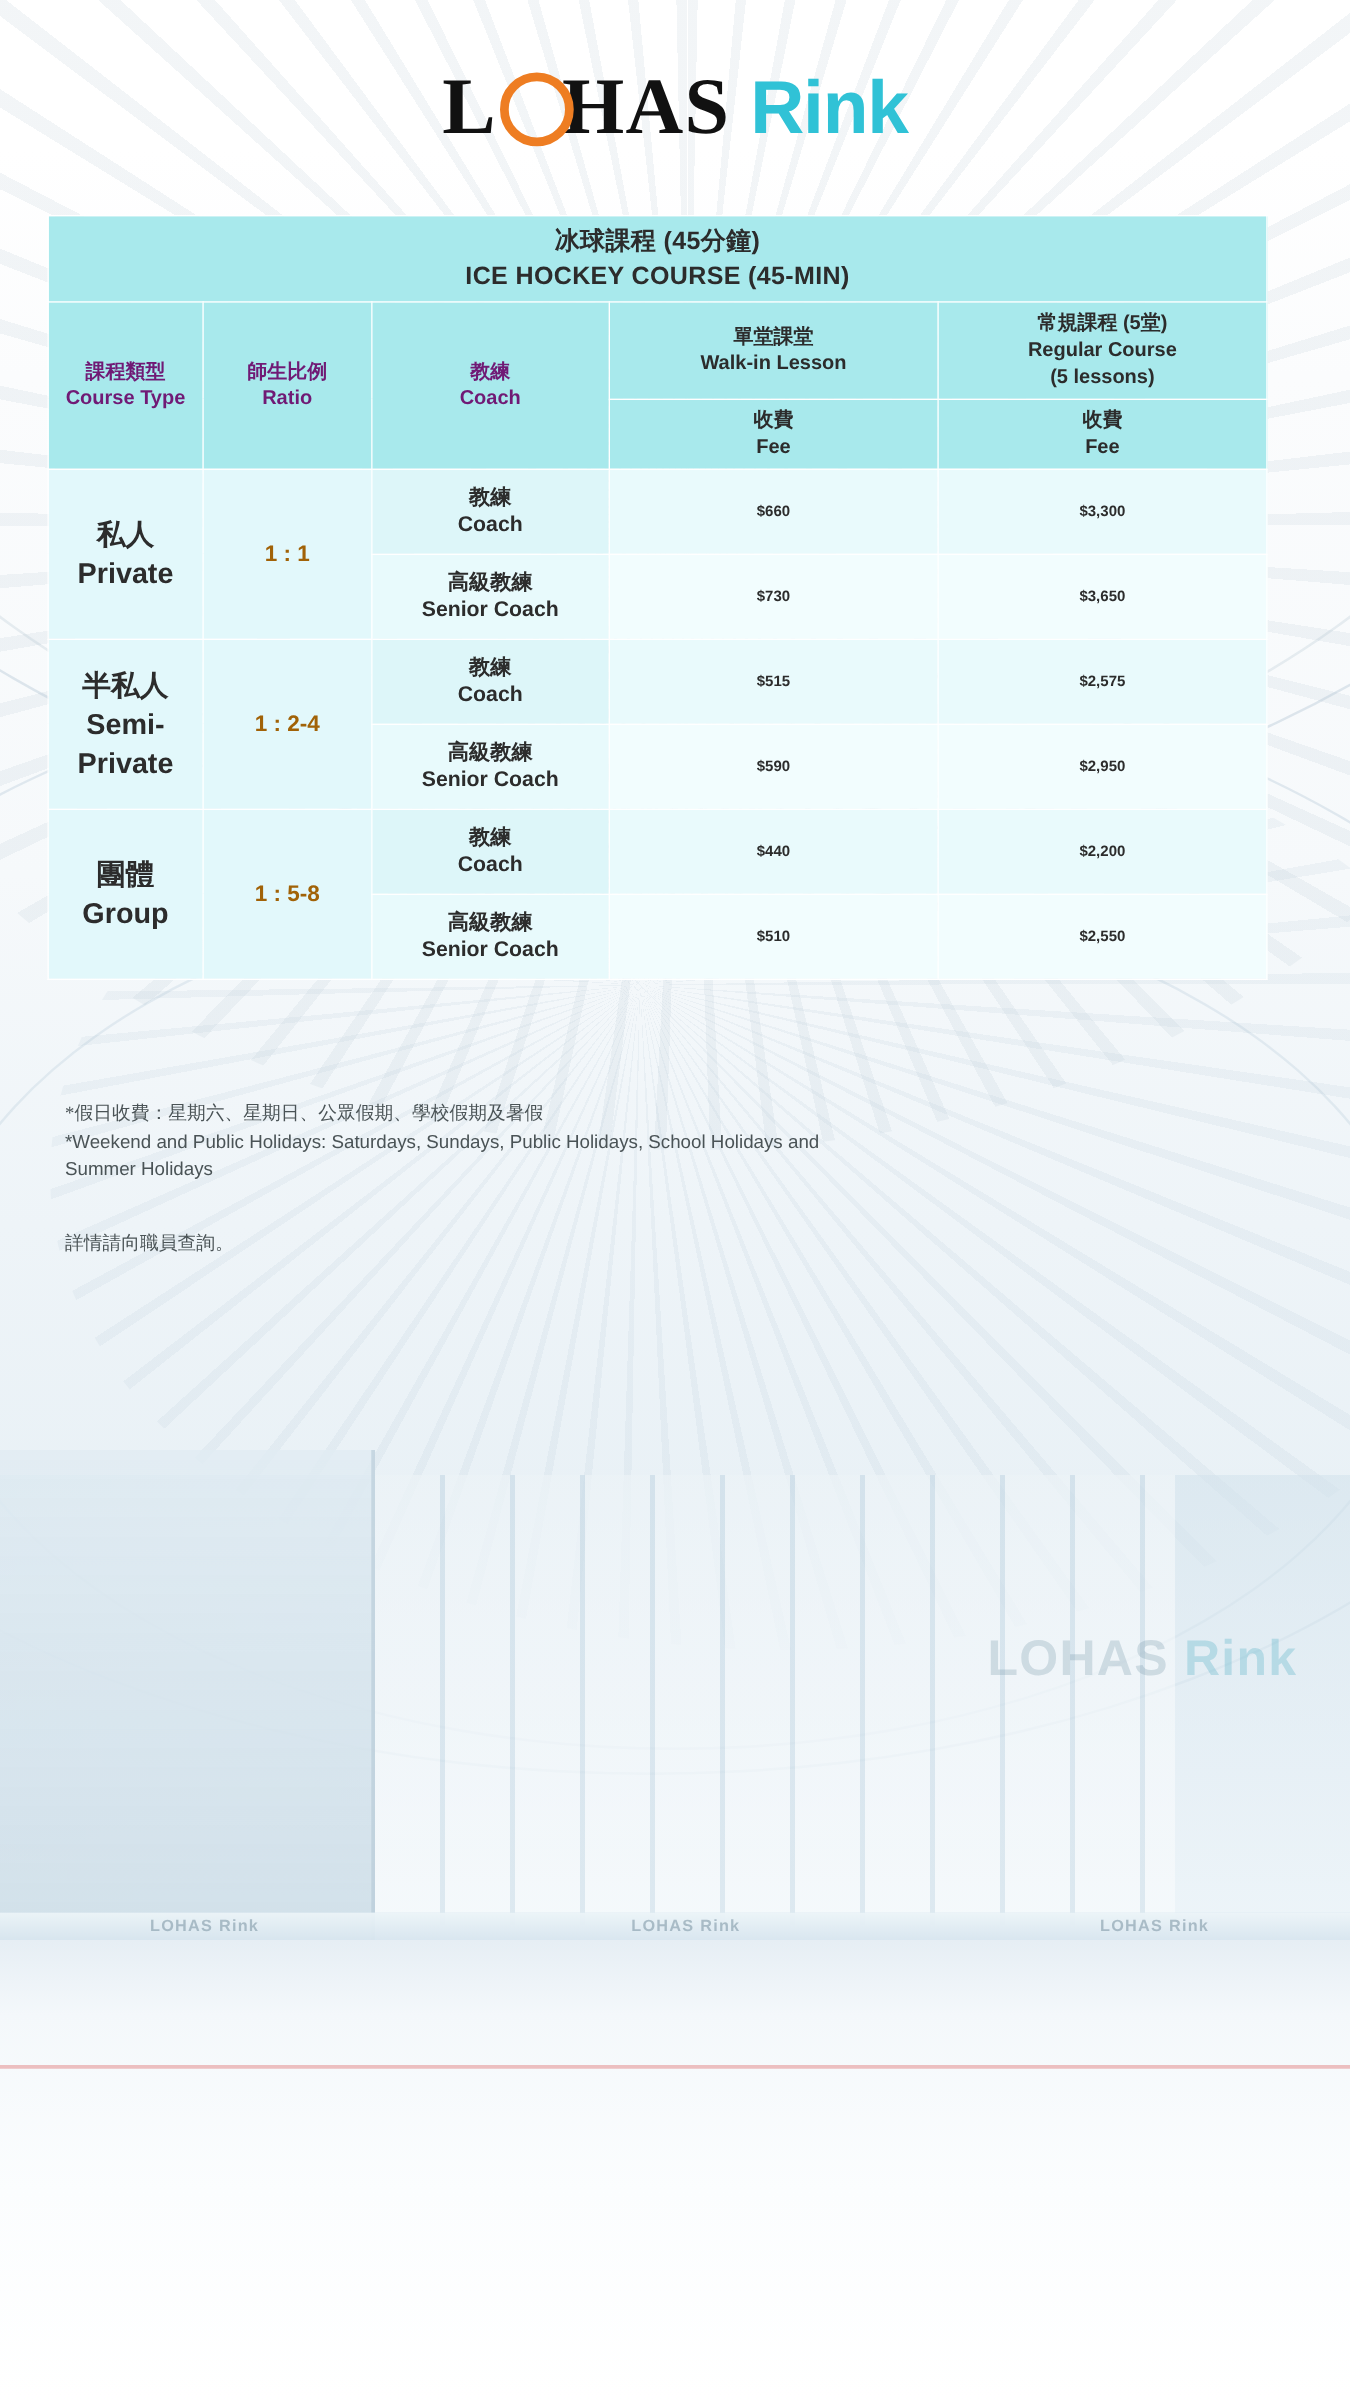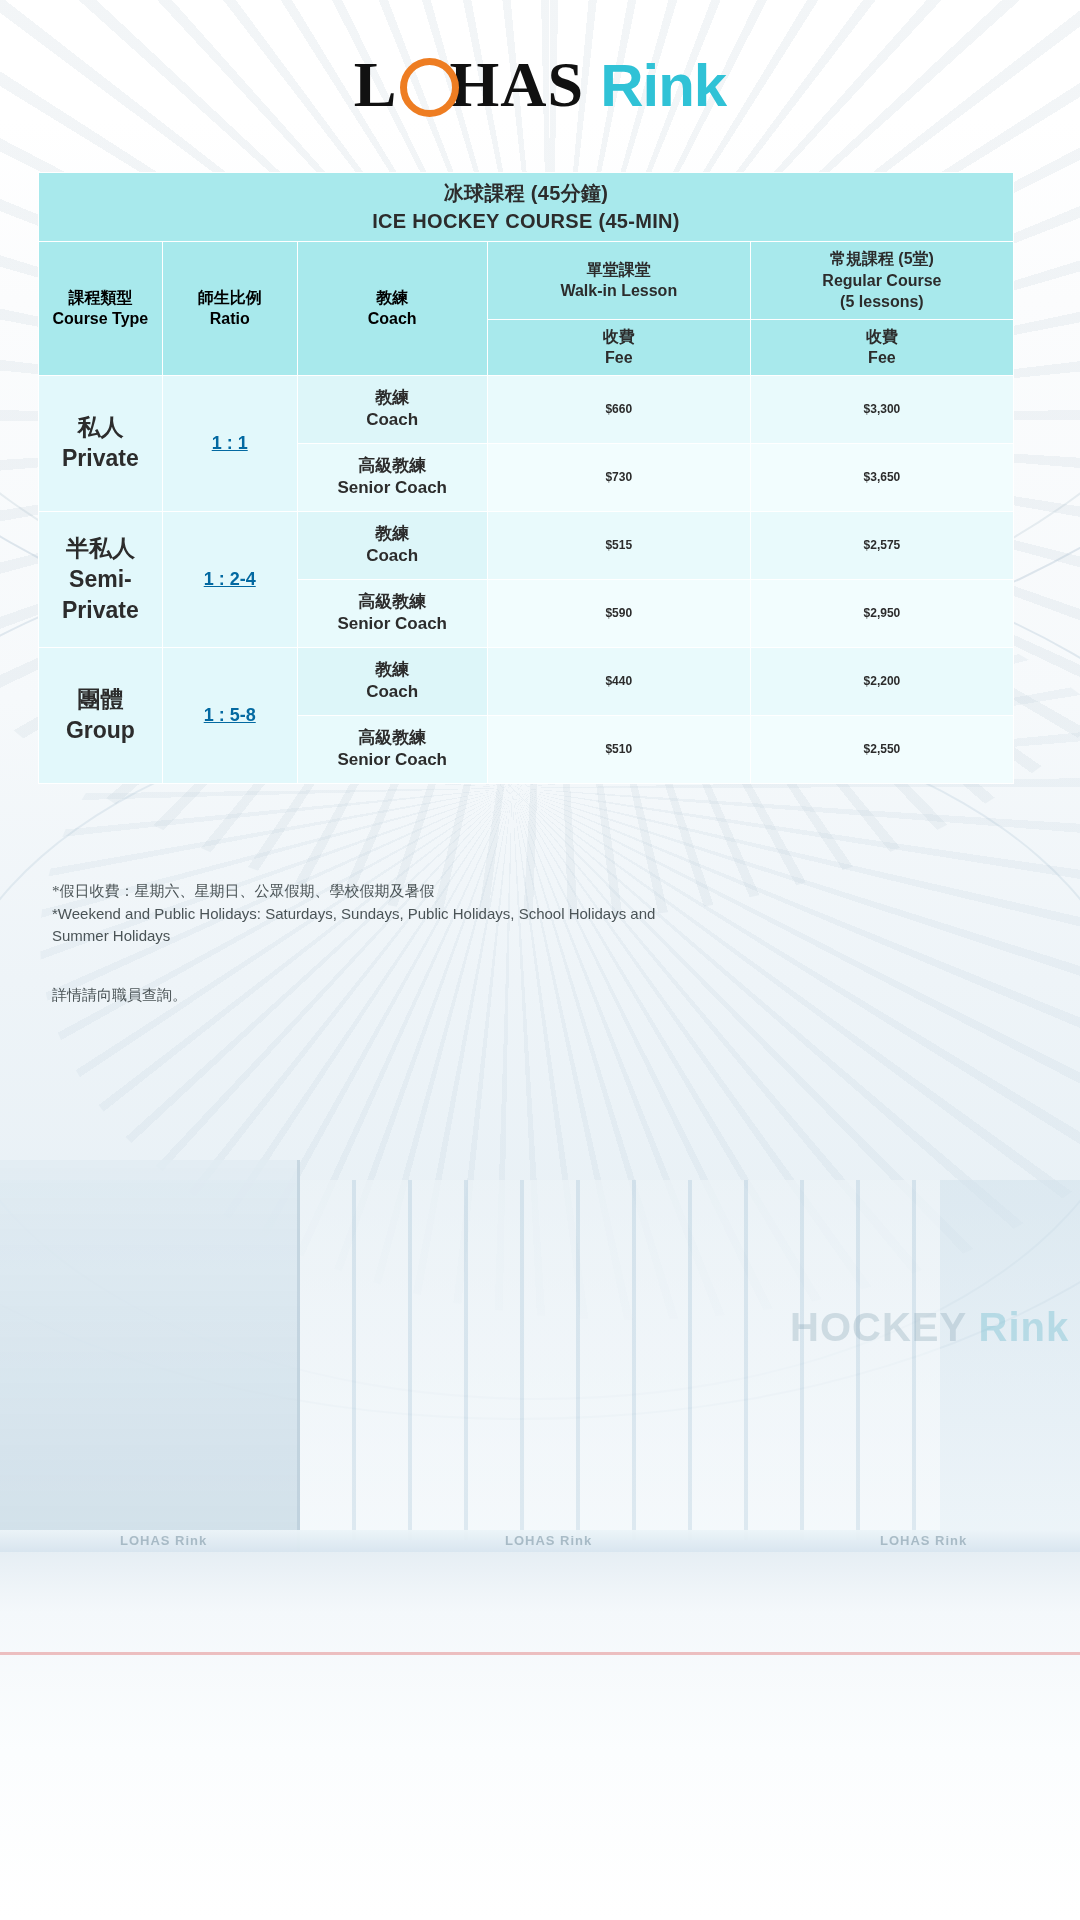--- a/index.html
+++ b/index.html
@@ -211,21 +211,21 @@
     font-weight: 700;
     color: #2c2c2c;
     line-height: 1.4;
     padding: 14px 6px 16px 6px;
     letter-spacing: .3px;
   }
   .hd {
     background: #a8e9ec;
     font-size: 16px;
     font-weight: 700;
-    color: #000000;
+    color: #701a75;
     line-height: 1.35;
   }
   .hd-sub {
     background: #a8e9ec;
     font-size: 16px;
     font-weight: 700;
     color: #2c2c2c;
     line-height: 1.35;
     padding: 14px 4px;
   }
@@ -233,22 +233,21 @@
     background: #e2f8fb;
     font-size: 23px;
     font-weight: 700;
     color: #2c2c2c;
     line-height: 1.35;
   }
   .cell-ratio {
     background: #e2f8fb;
     font-size: 18px;
     font-weight: 700;
-    color: #0369a1;
-    text-decoration: underline;
+    color: #a16207;
   }
   .cell-coach {
     background: #ddf6f9;
     font-size: 17px;
     font-weight: 700;
     color: #2c2c2c;
     line-height: 1.35;
     height: 68px;
   }
   .cell-coach.alt { background: #e8fafc; }
@@ -289,21 +288,21 @@
     <div class="bg-ceiling"></div>
     <div class="bg-arc arc1"></div>
     <div class="bg-arc arc2"></div>
     <div class="bg-ceiling2"></div>
     <div class="bg-arc arc3"></div>
     <div class="bg-arc arc4"></div>
     <div class="bg-lower"></div>
     <div class="bg-leftbuild"></div>
     <div class="bg-glass"></div>
     <div class="bg-watermark">
-      <span>HOCKEY</span>
+      <span>LOHAS</span>
       <span class="rk">Rink</span>
     </div>
     <div class="bg-board"></div>
     <div class="board-text" style="left:120px;">LOHAS Rink</div>
     <div class="board-text" style="left:505px;">LOHAS Rink</div>
     <div class="board-text" style="left:880px;">LOHAS Rink</div>
     <div class="bg-rink"></div>
     <div class="bg-rink-line"></div>
   </div>
 

